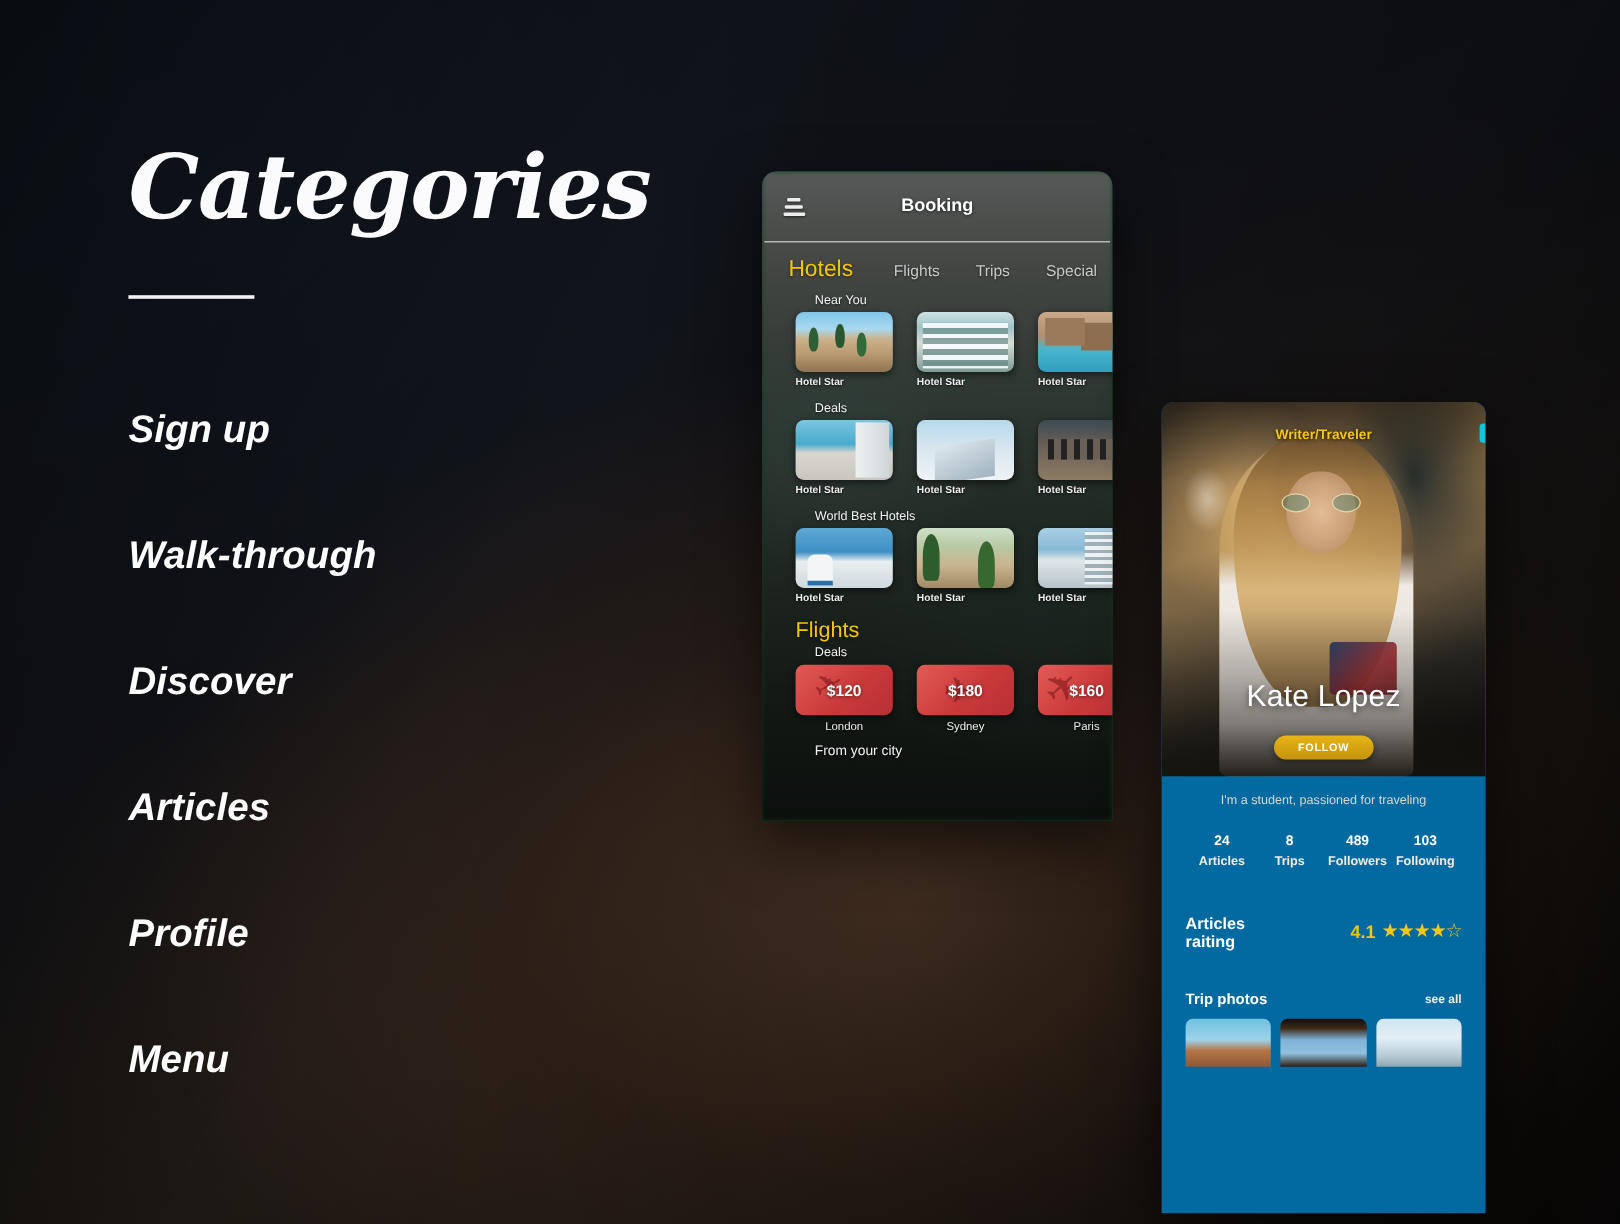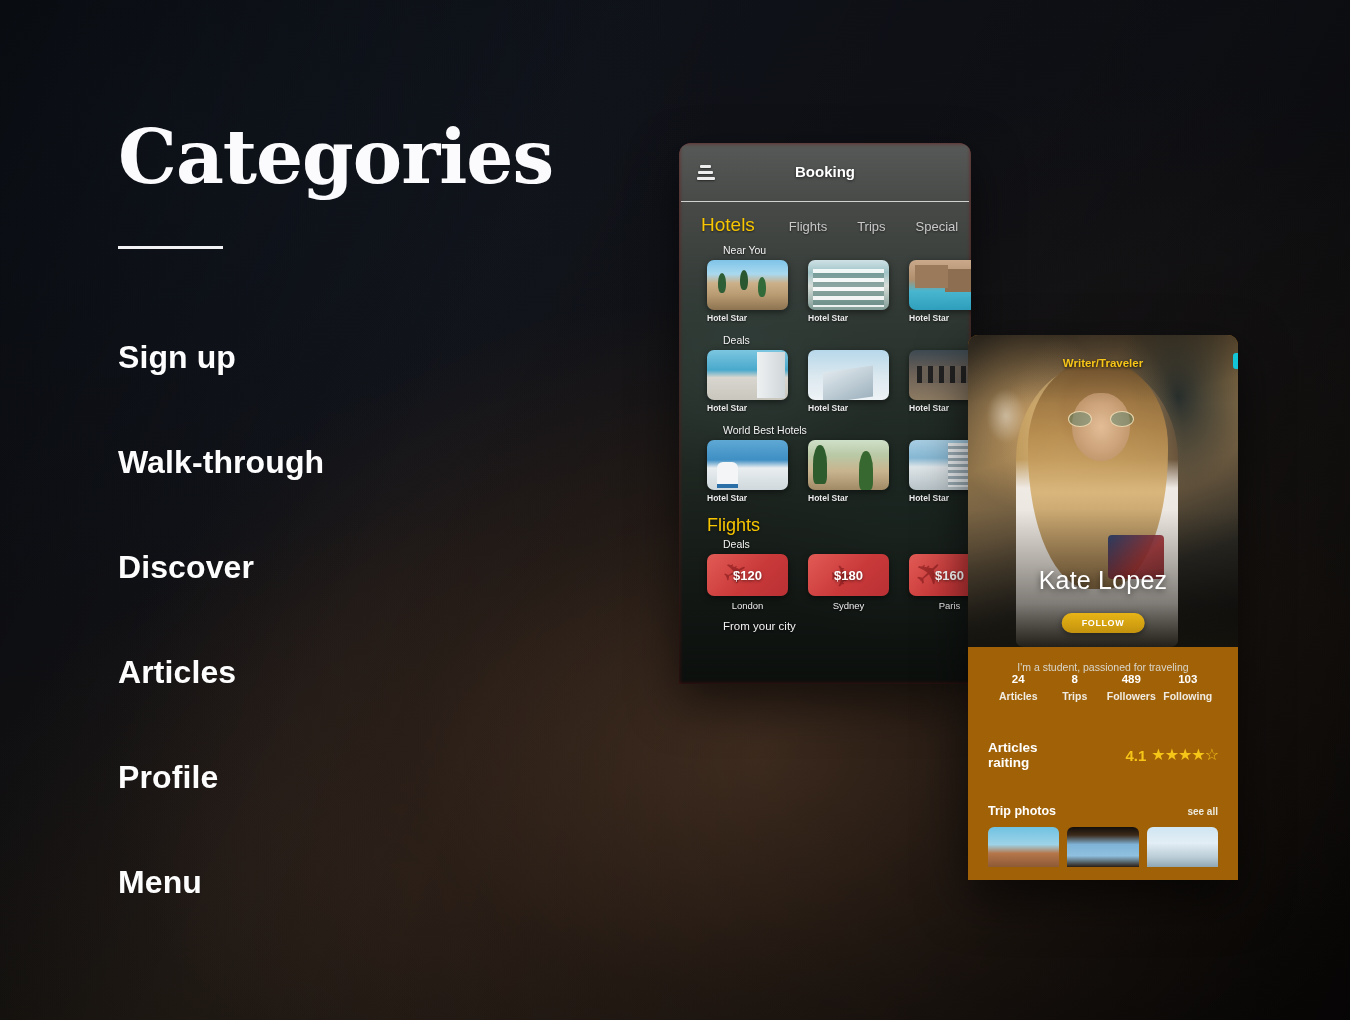--- a/index.html
+++ b/index.html
@@ -17,39 +17,39 @@
       radial-gradient(620px 520px at 30% 86%, rgba(46,34,28,.75) 0%, rgba(20,19,20,0) 70%),
       radial-gradient(700px 600px at 86% 50%, rgba(38,32,30,.6) 0%, rgba(16,17,20,0) 72%),
       radial-gradient(800px 700px at 10% 12%, rgba(18,24,34,.95) 0%, rgba(14,18,25,0) 70%),
       linear-gradient(160deg,#0d1119 0%,#121318 42%,#18140f 72%,#100d0c 100%);
   }
   #bg .g2 { position:absolute; inset:0;
     background:linear-gradient(115deg, rgba(0,0,0,.45) 0%, rgba(0,0,0,0) 35%, rgba(0,0,0,.25) 70%, rgba(0,0,0,.6) 100%);
   }
 
   
-  .leftpane { position:absolute; left:118px; top:120px; width:480px; }
+  .leftpane { position:absolute; left:107px; top:120px; width:480px;font-style:italic; }
   .page-title {
     font-family:"DejaVu Serif", serif;
     font-weight:700; font-size:74px; line-height:1;
     color:#fbfbfd; letter-spacing:-1px;
   }
   .title-rule { width:105px; height:3px; background:#f2f2f4; margin-top:52px; }
   .navlist { margin-top:90px; }
   .navitem {
     font-size:32px; font-weight:700; color:#fdfdfe;
     letter-spacing:.1px; margin-bottom:68px; cursor:pointer; width:max-content;
   }
   .navitem:last-child { margin-bottom:0; }
 
   
   .phone-booking {
-    position:absolute; left:679px; top:143px; width:292px; height:541px;
+    position:absolute; left:635px; top:143px; width:292px; height:541px;
     border-radius:12px 12px 0 0; overflow:hidden;
-    background:#7f1d1d;
+    background:#14532d;
     box-shadow:0 18px 48px rgba(0,0,0,.55);
   }
   .pb-photo { position:absolute; inset:0;
     background:
       radial-gradient(200px 150px at 20% 42%, rgba(70,92,86,.55), rgba(0,0,0,0) 70%),
       radial-gradient(240px 200px at 78% 66%, rgba(40,58,50,.6), rgba(0,0,0,0) 72%),
       linear-gradient(180deg,#6a6d6b 0%,#595c59 12%,#3e4a43 34%,#2e3a32 60%,#1d2520 84%,#141a16 100%);
     filter:blur(2px);
   }
   .pb-scrim { position:absolute; inset:0; background:linear-gradient(180deg, rgba(0,0,0,.18), rgba(0,0,0,.42)); }
@@ -117,23 +117,23 @@
   .fcard .p1 { transform:rotate(-28deg); left:16px; top:4px; }
   .fcard .p2 { transform:rotate(0deg); left:22px; top:8px; }
   .fcard .p3 { transform:rotate(-42deg); left:6px; top:2px; font-size:34px; }
   .fcard .price { position:relative; font-size:13px; font-weight:700; color:#fff;
     text-shadow:0 1px 3px rgba(0,0,0,.5); }
   .fcard .cap { font-size:9.5px; color:#efefef; text-align:center; margin-top:4px;
     text-shadow:0 1px 2px rgba(0,0,0,.7); }
 
   
   .phone-profile {
-    position:absolute; left:968px; top:335px; width:270px; height:545px;
+    position:absolute; left:968px; top:335px; width:270px; height:676px;
     border-radius:10px 10px 0 0; overflow:hidden;
-    background:#a16207;
+    background:#0369a1;
     box-shadow:0 18px 50px rgba(0,0,0,.6);
   }
   .pp-hero { position:relative; height:312px; overflow:hidden; }
   .pp-hero-img { position:absolute; inset:0;
     background:
       radial-gradient(110px 130px at 22% 26%, rgba(240,190,120,.55), rgba(0,0,0,0) 72%),
       radial-gradient(130px 170px at 46% 34%, rgba(215,170,120,.5), rgba(0,0,0,0) 70%),
       radial-gradient(90px 120px at 78% 20%, rgba(30,40,42,.9), rgba(0,0,0,0) 76%),
       linear-gradient(160deg,#3c3428 0%,#5a4a33 16%,#8a7048 34%,#6c5a40 52%,#2c2a24 74%,#141210 100%);
   }
@@ -168,21 +168,21 @@
   .pp-name { position:absolute; left:0; right:0; bottom:52px; text-align:center;
     font-size:25px; color:#ffffff; letter-spacing:.2px; text-shadow:0 2px 6px rgba(0,0,0,.6); }
   .pp-follow { position:absolute; left:50%; transform:translateX(-50%); bottom:14px;
     background:linear-gradient(180deg,#e7b516,#c4920d);
     color:#fff; font-size:9px; font-weight:700; letter-spacing:.6px;
     padding:5px 20px; border-radius:12px; cursor:pointer; border:none;
     box-shadow:0 2px 6px rgba(0,0,0,.45); }
 
   .pp-body { padding:14px 14px 0; }
   .pp-bio { text-align:center; font-size:10.5px; color:#d9d6cd; }
-  .pp-stats { display:flex; justify-content:space-between; padding:0 8px; }
+  .pp-stats { display:flex; justify-content:space-between; padding:0 8px; margin-top:22px; }
   .pp-stat { text-align:center; flex:1; }
   .pp-stat .num { font-size:11.5px; font-weight:700; color:#ffffff; }
   .pp-stat .lbl { font-size:10.5px; font-weight:700; color:#f0ece3; margin-top:5px; }
   .pp-rating { display:flex; align-items:center; margin-top:38px; padding:0 6px; }
   .pp-rating .rl { font-size:13.5px; font-weight:700; color:#ffffff; }
   .pp-rating .rv { font-size:15px; font-weight:700; color:#f5c518; margin-left:48px; }
   .pp-stars { margin-left:5px; letter-spacing:-1px; font-size:16px; color:#f5c518; line-height:1; }
   .pp-photos-head { display:flex; align-items:center; justify-content:space-between;
     margin-top:34px; padding:0 6px; }
   .pp-photos-head .ph { font-size:12.5px; font-weight:700; color:#ffffff; }

